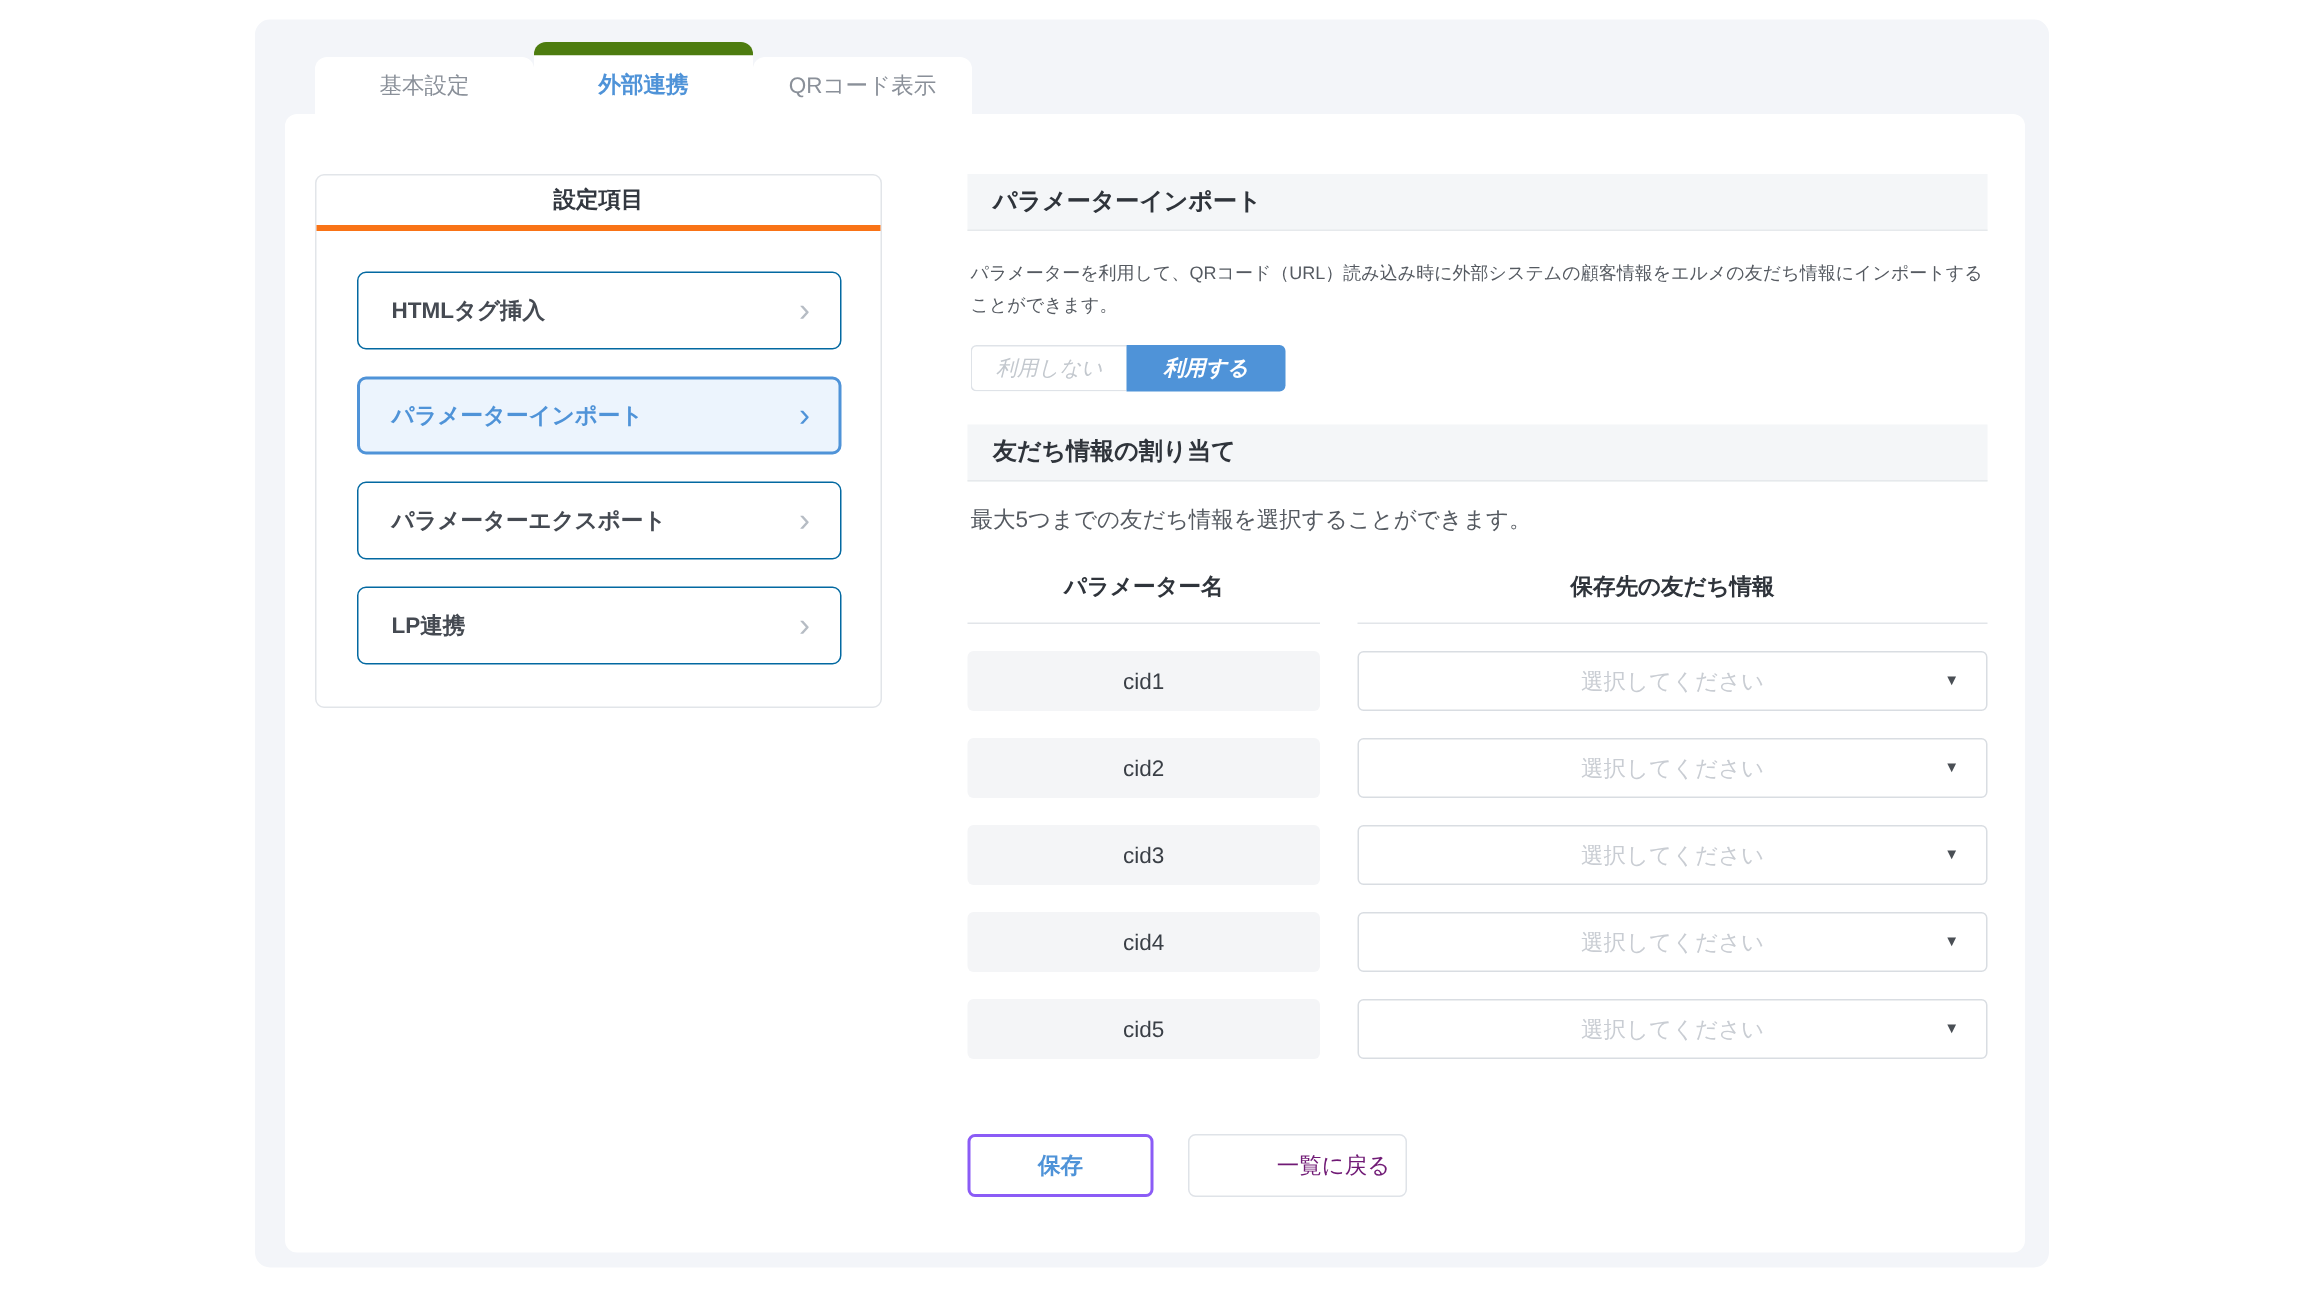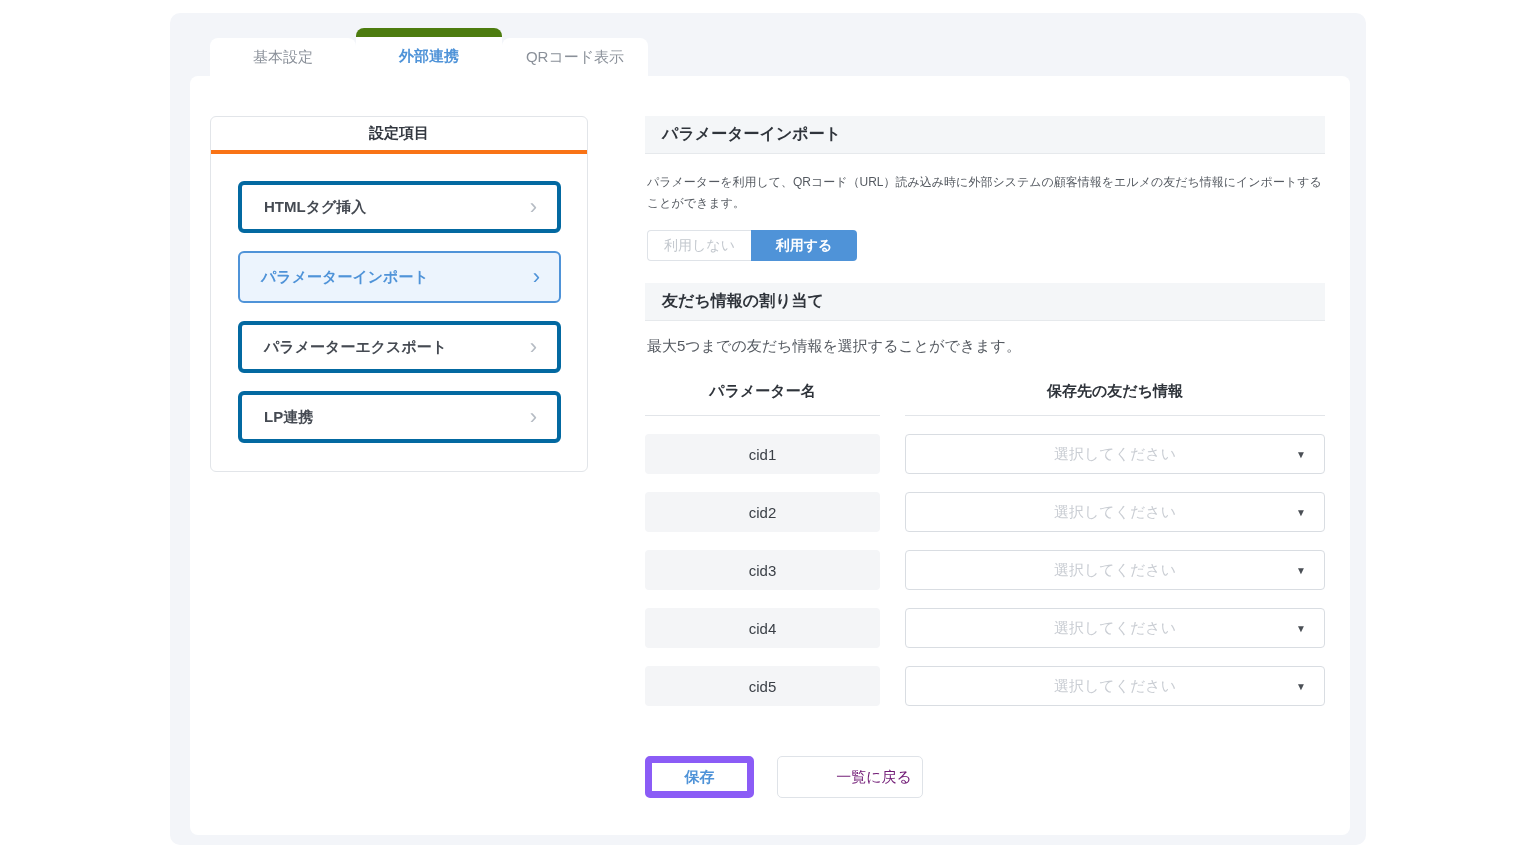--- a/index.html
+++ b/index.html
@@ -43,39 +43,39 @@
     background: #ffffff; height: 356px;
   }
   .sidebar-head {
     height: 37px; border-bottom: 4px solid #f97316;
     display: flex; align-items: center; justify-content: center;
     font-size: 15px; font-weight: bold; color: #333840;
   }
   .sidebar-items { padding: 27px 26px 0 27px; }
   .side-item {
     height: 52px; margin-bottom: 18px;
-    border: 4px solid #0369a1; border-radius: 6px; background: #ffffff;
+    border: 1px solid #0369a1; border-radius: 6px; background: #ffffff;
     display: flex; align-items: center; justify-content: space-between;
     padding: 0 20px 0 22px; cursor: pointer;
   }
   .side-item .lbl { font-size: 15px; font-weight: bold; color: #454a52; }
   .side-item .chev { font-size: 22px; line-height: 1; color: #b6bcc4; font-weight: normal; }
   .side-item.selected { border: 2px solid #4f93d8; background: #ecf4fd; padding: 0 19px 0 21px; }
   .side-item.selected .lbl, .side-item.selected .chev { color: #4f93d8; }
 
   
   .main-col { margin-left: 57px; width: 680px; padding-bottom: 46px; }
   .section-bar {
     background: #f4f6f8; border-bottom: 1px solid #e6e9ec;
     padding: 8px 17px; font-size: 16px; font-weight: bold; color: #2f343b;
   }
   .desc {
     margin: 18px 2px 16px 2px; font-size: 12px; line-height: 1.75; color: #555a61;
   }
-  .toggle { display: inline-flex; margin: 0 0 22px 2px; }
+  .toggle { display: inline-flex; margin: 0 0 22px 2px; font-style: italic; }
   .toggle .t-off {
     width: 104px; height: 31px; background: #ffffff;
     border: 1px solid #dfe3e8; border-right: none; border-radius: 4px 0 0 4px;
     display: flex; align-items: center; justify-content: center;
     font-size: 14px; color: #c3c8ce; cursor: pointer;
   }
   .toggle .t-on {
     width: 106px; height: 31px; background: #4f93d8;
     border-radius: 0 4px 4px 0;
     display: flex; align-items: center; justify-content: center;
@@ -102,22 +102,22 @@
     display: flex; align-items: center; justify-content: center;
     font-size: 15px; color: #c9cdd3; cursor: pointer;
   }
   .select-cell .arrow {
     position: absolute; right: 18px; top: 50%; transform: translateY(-50%);
     font-size: 10px; color: #4a4f55;
   }
 
   .btn-row { display: flex; margin-top: 50px; }
   .btn-save {
-    width: 109px; height: 42px; background: #ffffff;
-    border: 7px solid #8b5cf6; border-radius: 5px;
+    width: 124px; height: 42px; background: #ffffff;
+    border: 2px solid #8b5cf6; border-radius: 5px;
     display: flex; align-items: center; justify-content: center;
     font-size: 15px; font-weight: bold; color: #4f93d8; cursor: pointer;
   }
   .btn-back {
     width: 146px; height: 42px; background: #ffffff; margin-left: 23px;
     border: 1px solid #dfe3e8; border-radius: 5px;
     display: flex; align-items: center; justify-content: center;
     font-size: 15px; color: #701a75; cursor: pointer; padding-left: 48px;
   }
 </style>

